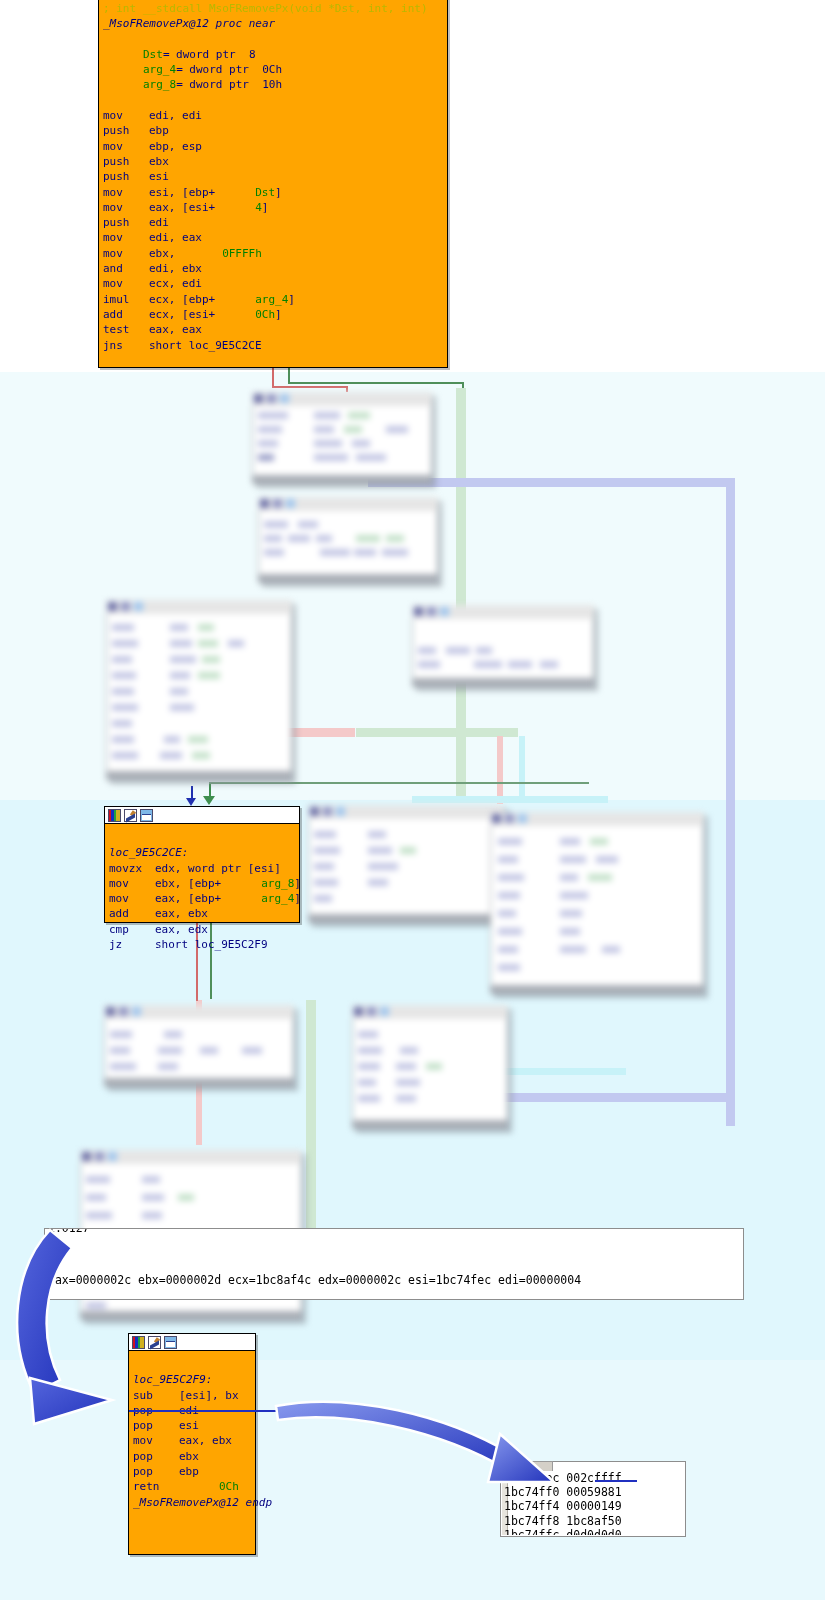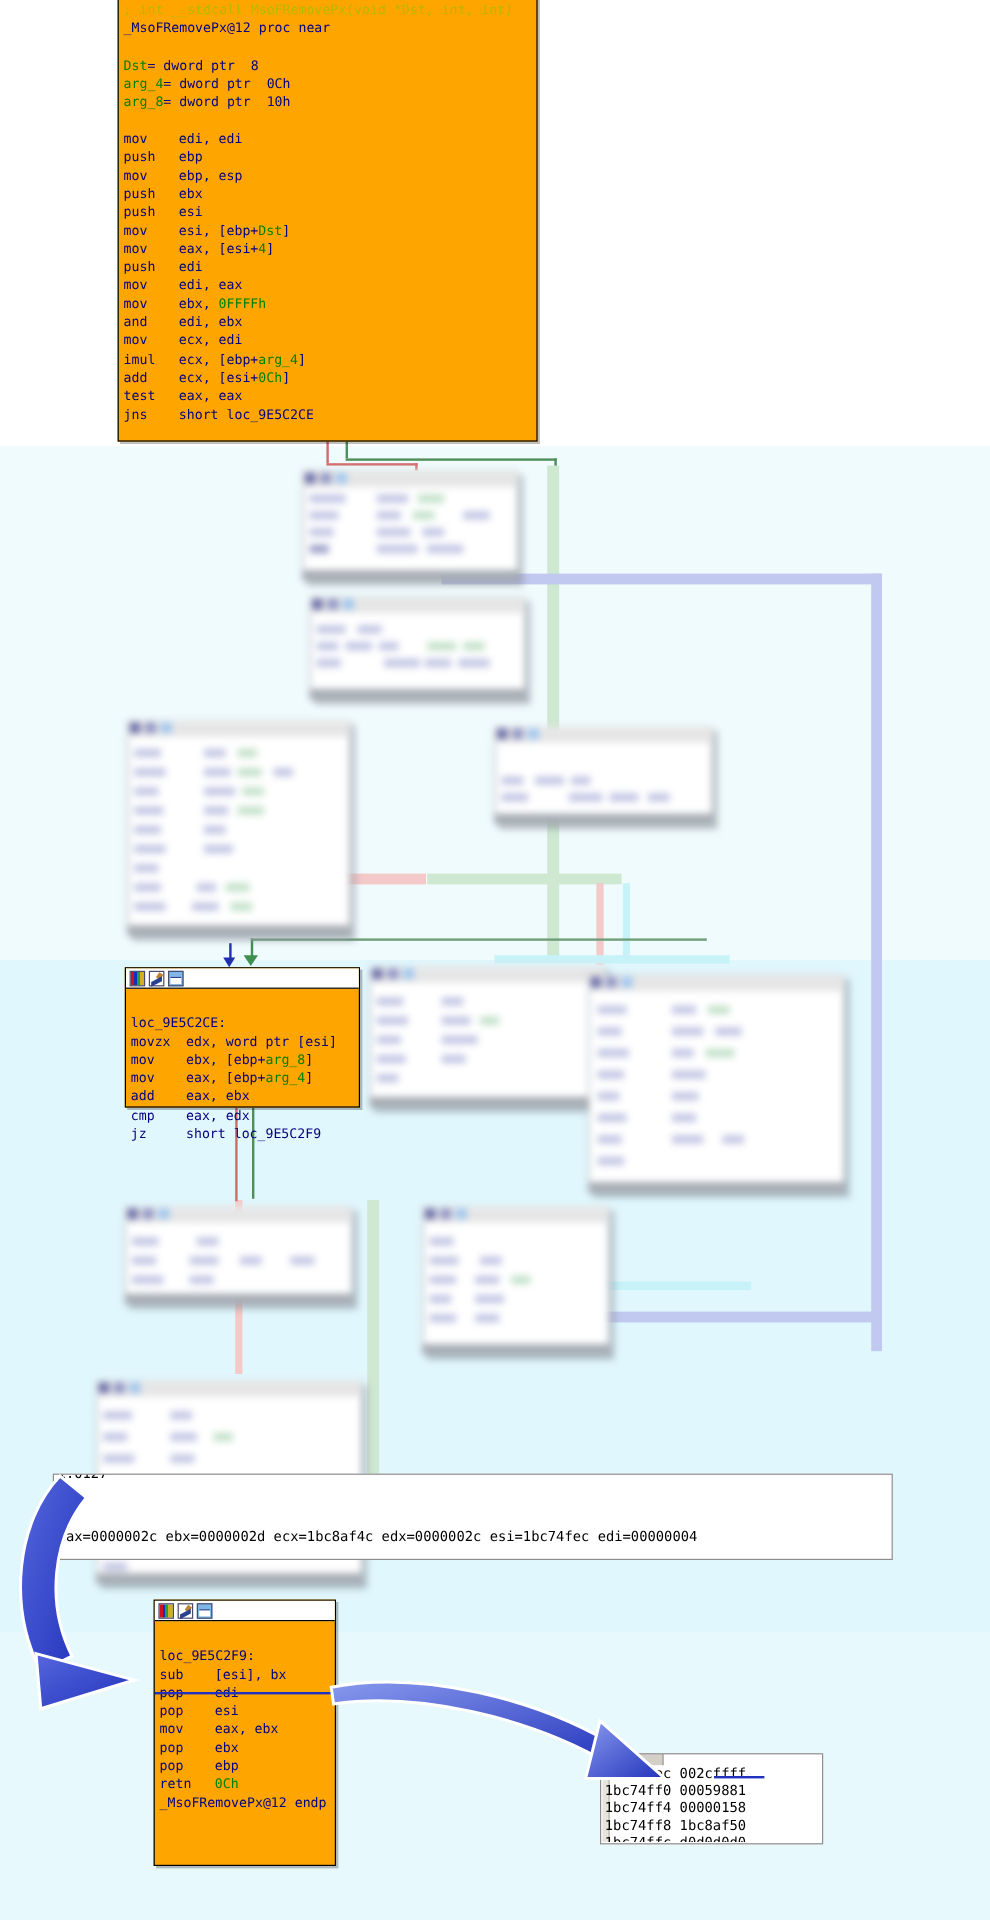--- a/index.html
+++ b/index.html
@@ -78,34 +78,34 @@
 
   .ida-code {
     padding: 6px 4px 4px 4px;
     font-family: "DejaVu Sans Mono", monospace;
     font-size: 11px;
     line-height: 15.3px;
     white-space: pre;
     color: #000080;
   }
   .ida-code .cmt  { color: #b8b800; }
-  .ida-code .lbl  { color: #000080; }
-  .ida-code .grn  { color: #008000; }
+  .ida-code .lbl  { color: #000080; font-style: italic; }
+  .ida-code .grn  { color: #008000; margin-left: 40px; }
   .ida-code .row  { display: block; height: 15.3px; }
   .ida-code .row.blank { height: 15.3px; }
   .ida-code .mnem { display:inline-block; width: 46px; }
 
   
   #node-entry {
     left: 98px; top: -2px; width: 350px; height: 370px;
   }
   #node-entry .ida-code { padding-top: 2px; }
 
   #node-loc2ce { left: 104px; top: 806px; width: 196px; height: 117px; }
-  #node-loc2f9 { left: 128px; top: 1333px; width: 152px; height: 222px; }
+  #node-loc2f9 { left: 128px; top: 1333px; width: 128px; height: 222px; }
 
   
   .blur-node {
     position: absolute;
     filter: blur(3.2px);
     box-sizing: border-box;
   }
   .blur-node .bn-shadow {
     position:absolute; left:4px; top:4px; right:-4px; bottom:-4px;
     background: rgba(110,120,130,0.45);
@@ -485,21 +485,21 @@
   
   
   
 </div>
 
 <div id="windbg-mem">
   <div class="mem-tab"></div>
   <div class="mem-scroll"></div>
   <div class="mem-body"><span>1bc74fec</span> <span>002cffff</span>
 <span>1bc74ff0</span> <span>00059881</span>
-<span>1bc74ff4</span> <span>00000158</span>
+<span>1bc74ff4</span> <span>00000149</span>
 <span>1bc74ff8</span> <span>1bc8af50</span>
 <span>1bc74ffc</span> <span>d0d0d0d0</span></div>
 </div>
 
 <div class="underline-blue" style="left:595px; top:1480px; width:42px;"></div>
 
 <svg id="arrow-left-svg" viewBox="0 0 240 240">
   <defs>
     <linearGradient id="gl" x1="0" y1="0" x2="1" y2="1">
       <stop offset="0%" stop-color="#5566dd"></stop>

